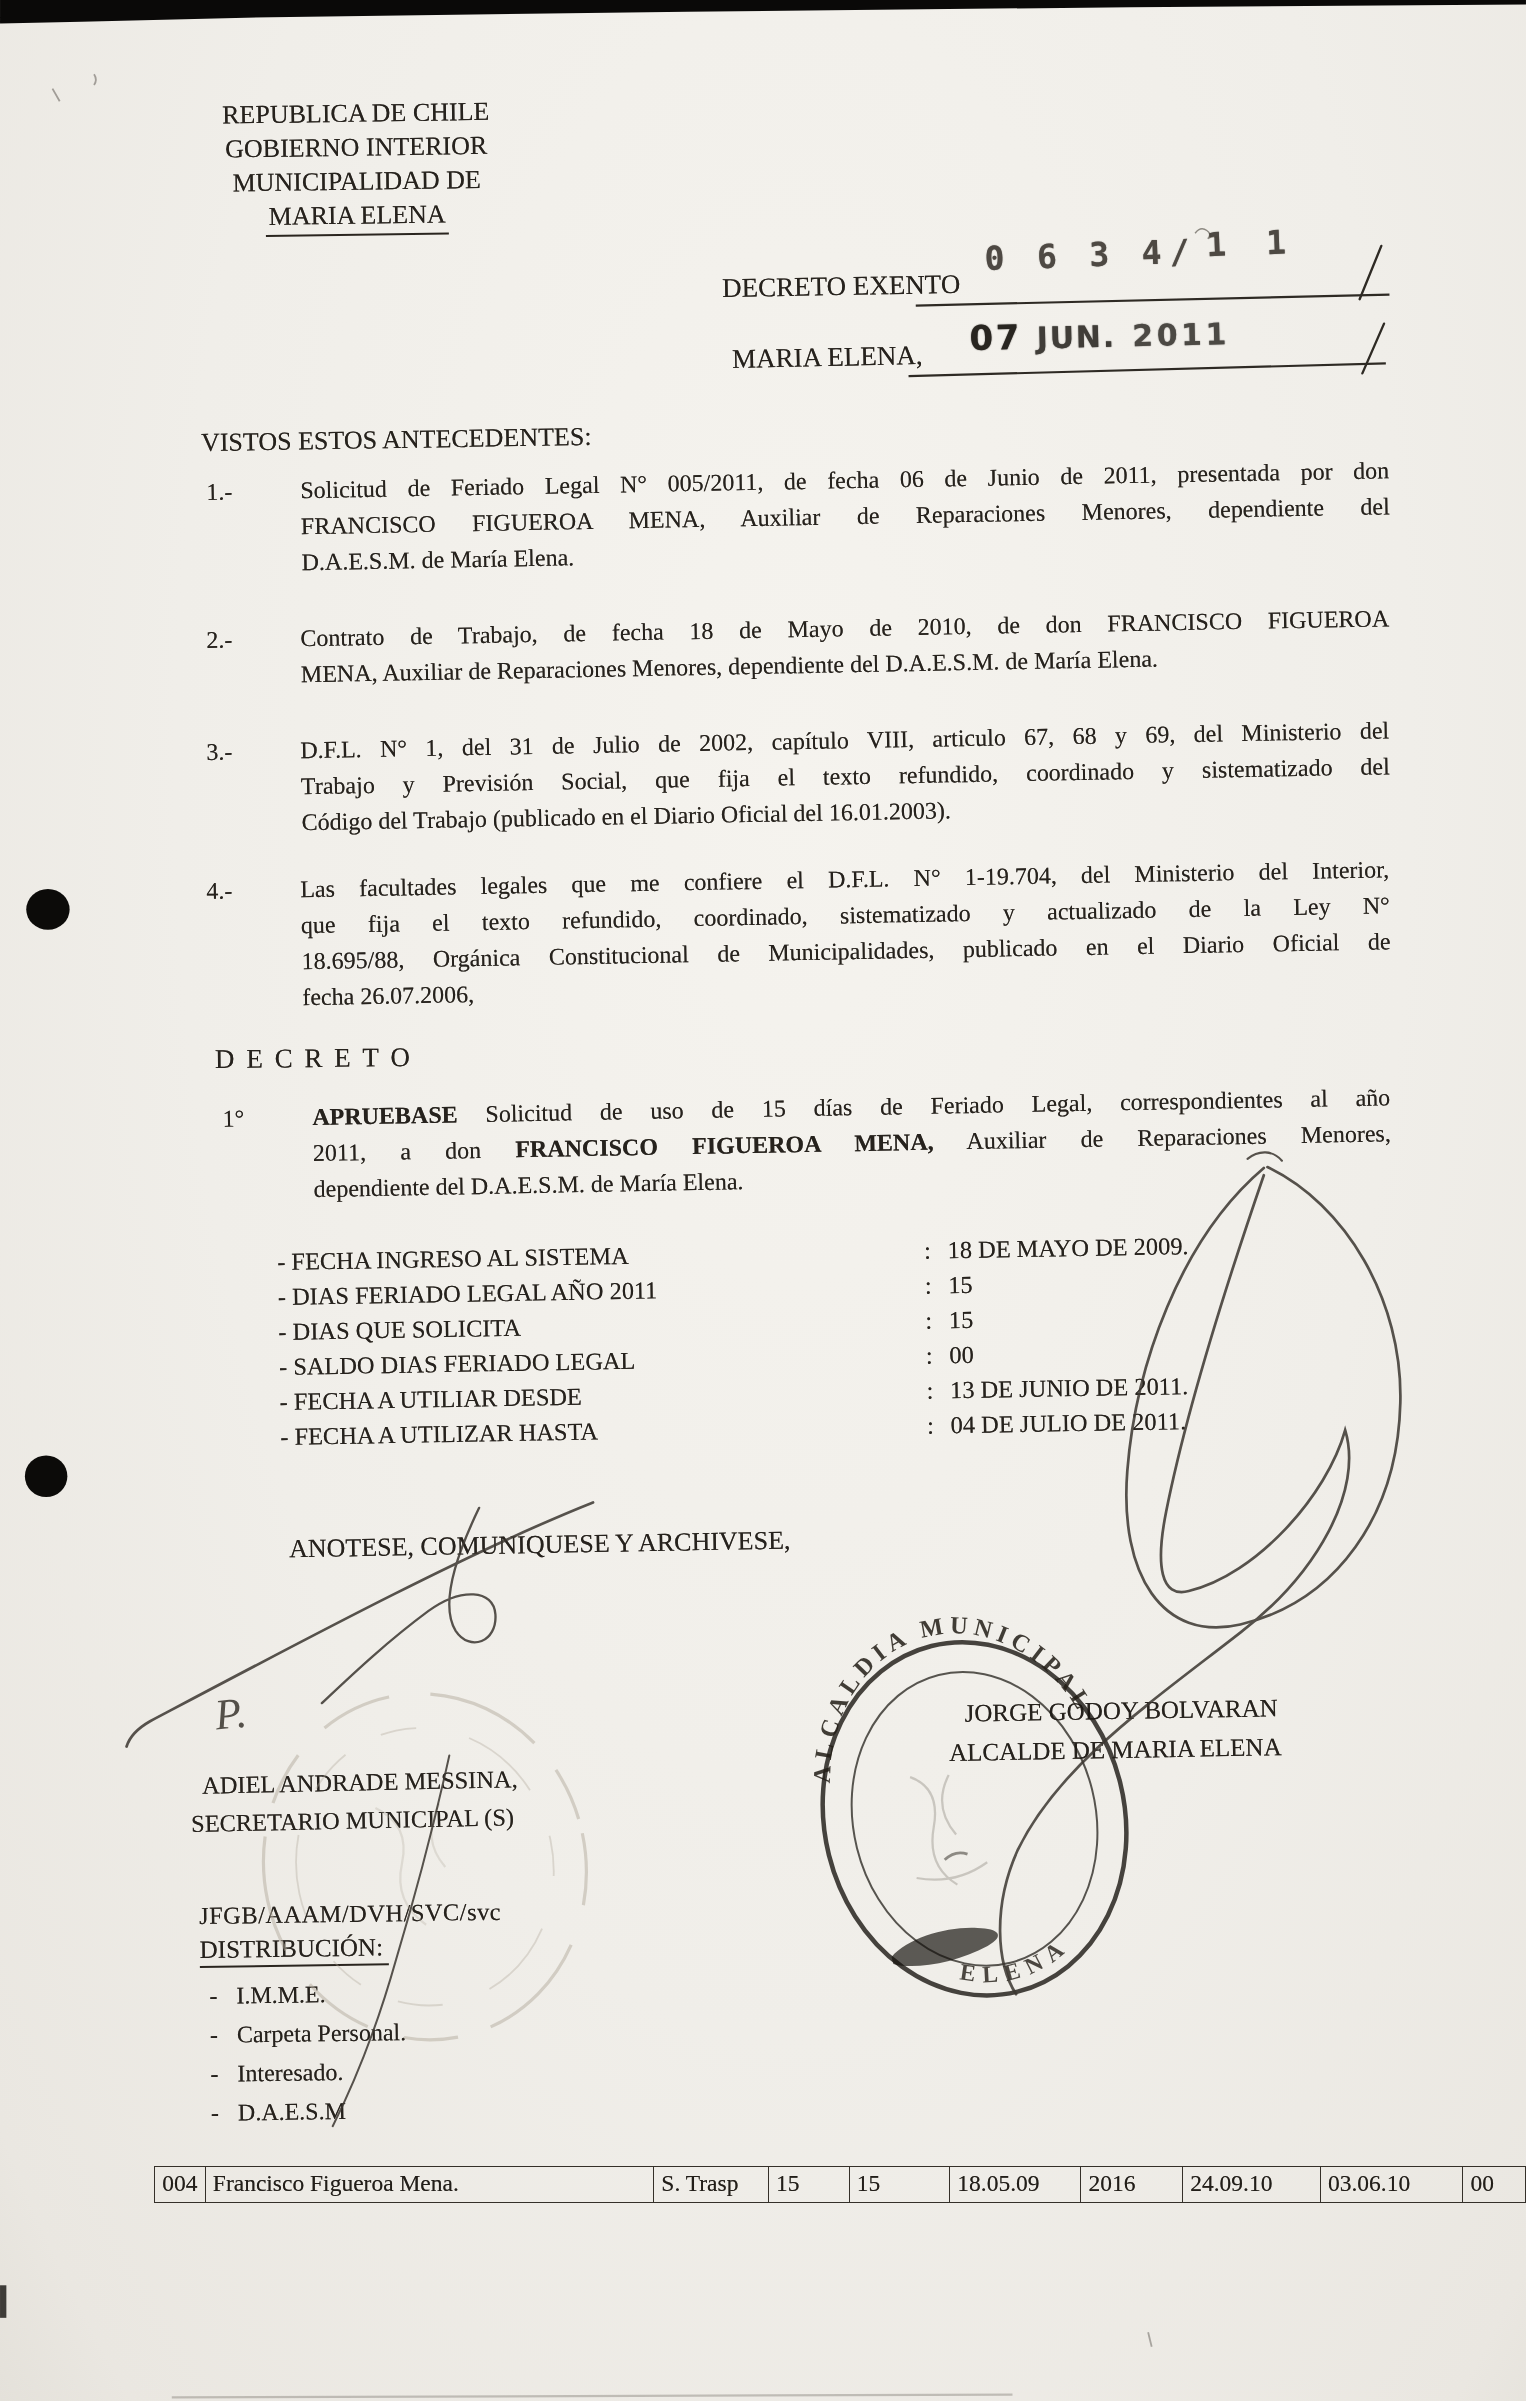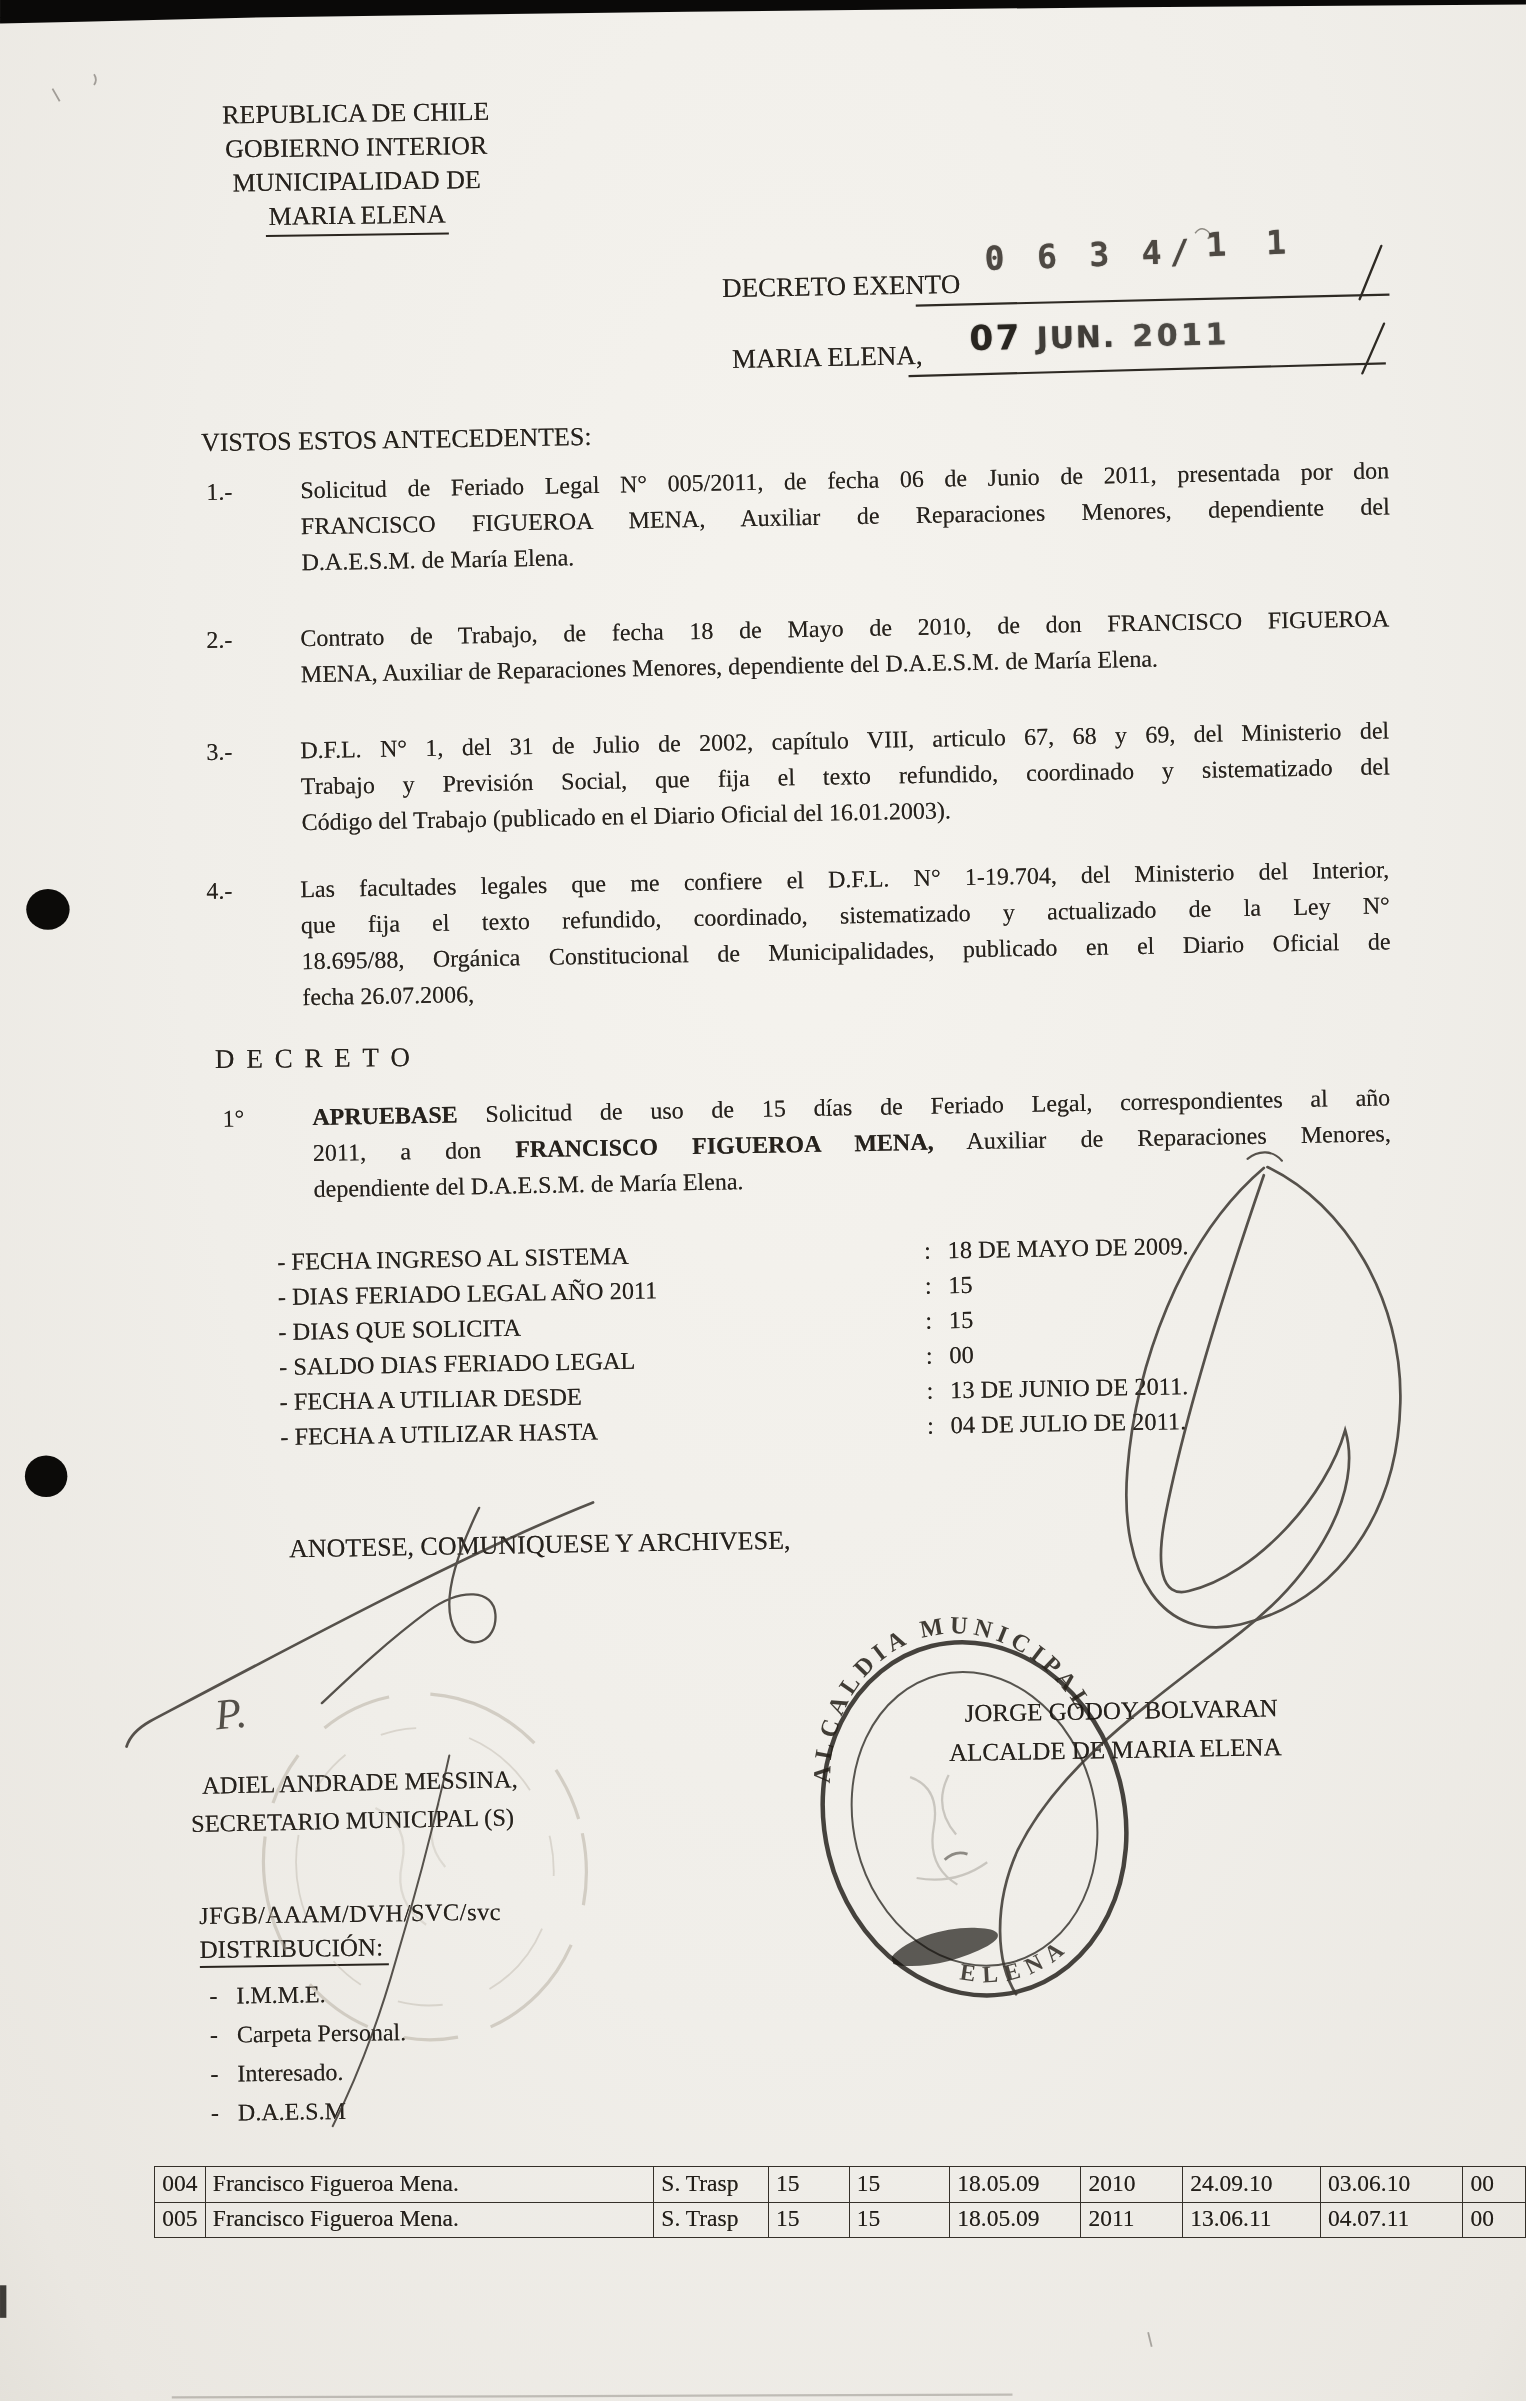--- a/index.html
+++ b/index.html
@@ -201,35 +201,23 @@
         <col style="width:64px">
     </colgroup>
     <tbody>
         <tr>
       <td>004</td>
       <td>Francisco Figueroa Mena.</td>
       <td>S. Trasp</td>
       <td>15</td>
       <td>15</td>
       <td>18.05.09</td>
-      <td>2010</td>
+      <td>2016</td>
       <td>24.09.10</td>
       <td>03.06.10</td>
-      <td>00</td>
-    </tr>
-    <tr>
-      <td>005</td>
-      <td>Francisco Figueroa Mena.</td>
-      <td>S. Trasp</td>
-      <td>15</td>
-      <td>15</td>
-      <td>18.05.09</td>
-      <td>2011</td>
-      <td>13.06.11</td>
-      <td>04.07.11</td>
       <td>00</td>
     </tr>
   </tbody>
     </table>
 
   <svg class="overlay" width="1526" height="2401" viewBox="0 0 1688 2656">
 
     <polygon points="0,0 1688,0 1688,5 1250,8 760,13 300,19 90,24 0,26" fill="#0a0908"></polygon>
 
     <path d="M 104 82 q 4 6 0 12 M 58 98 l 8 14" stroke="#55504a" stroke-width="2" fill="none" opacity=".5"></path>

